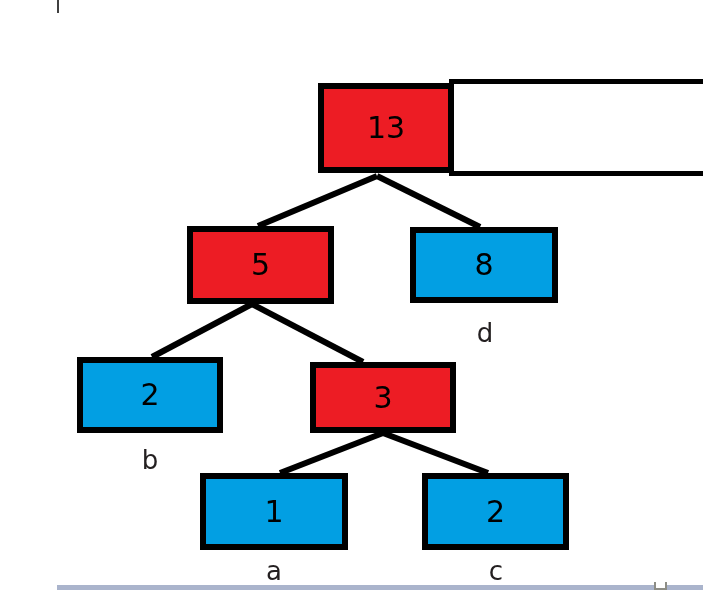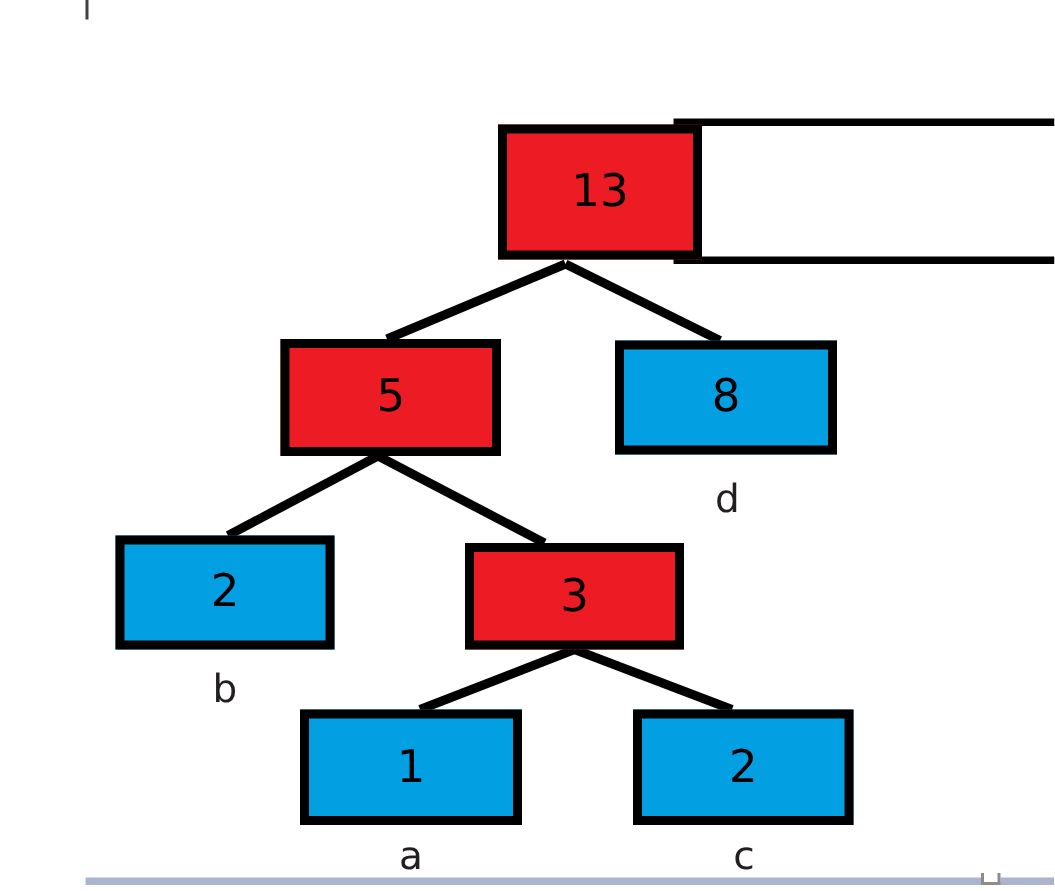--- a/index.html
+++ b/index.html
@@ -101,21 +101,21 @@
   <svg class="edges" id="edges-layer" width="703" height="594" viewBox="0 0 703 594">
       <line x1="377" y1="176" x2="258" y2="226" stroke="#000000" stroke-width="6"></line>
       <line x1="377" y1="176" x2="480" y2="227" stroke="#000000" stroke-width="6"></line>
       <line x1="252" y1="304" x2="152" y2="357" stroke="#000000" stroke-width="6"></line>
       <line x1="252" y1="304" x2="363" y2="362" stroke="#000000" stroke-width="6"></line>
       <line x1="383" y1="433" x2="280" y2="473" stroke="#000000" stroke-width="6"></line>
       <line x1="383" y1="433" x2="488" y2="473" stroke="#000000" stroke-width="6"></line>
     </svg>
 
   <div id="nodes-layer">
-      <div class="node red" style="left: 332px; top: 83px; width: 136px; height: 90px;">
+      <div class="node red" style="left: 318px; top: 83px; width: 136px; height: 90px;">
         <span class="node-value">13</span>
       </div>
       <div class="node red" style="left: 187px; top: 226px; width: 147px; height: 78px;">
         <span class="node-value">5</span>
       </div>
       <div class="node blue" style="left: 410px; top: 227px; width: 148px; height: 76px;">
         <span class="node-value">8</span>
       </div>
       <div class="node blue" style="left: 77px; top: 357px; width: 146px; height: 76px;">
         <span class="node-value">2</span>

